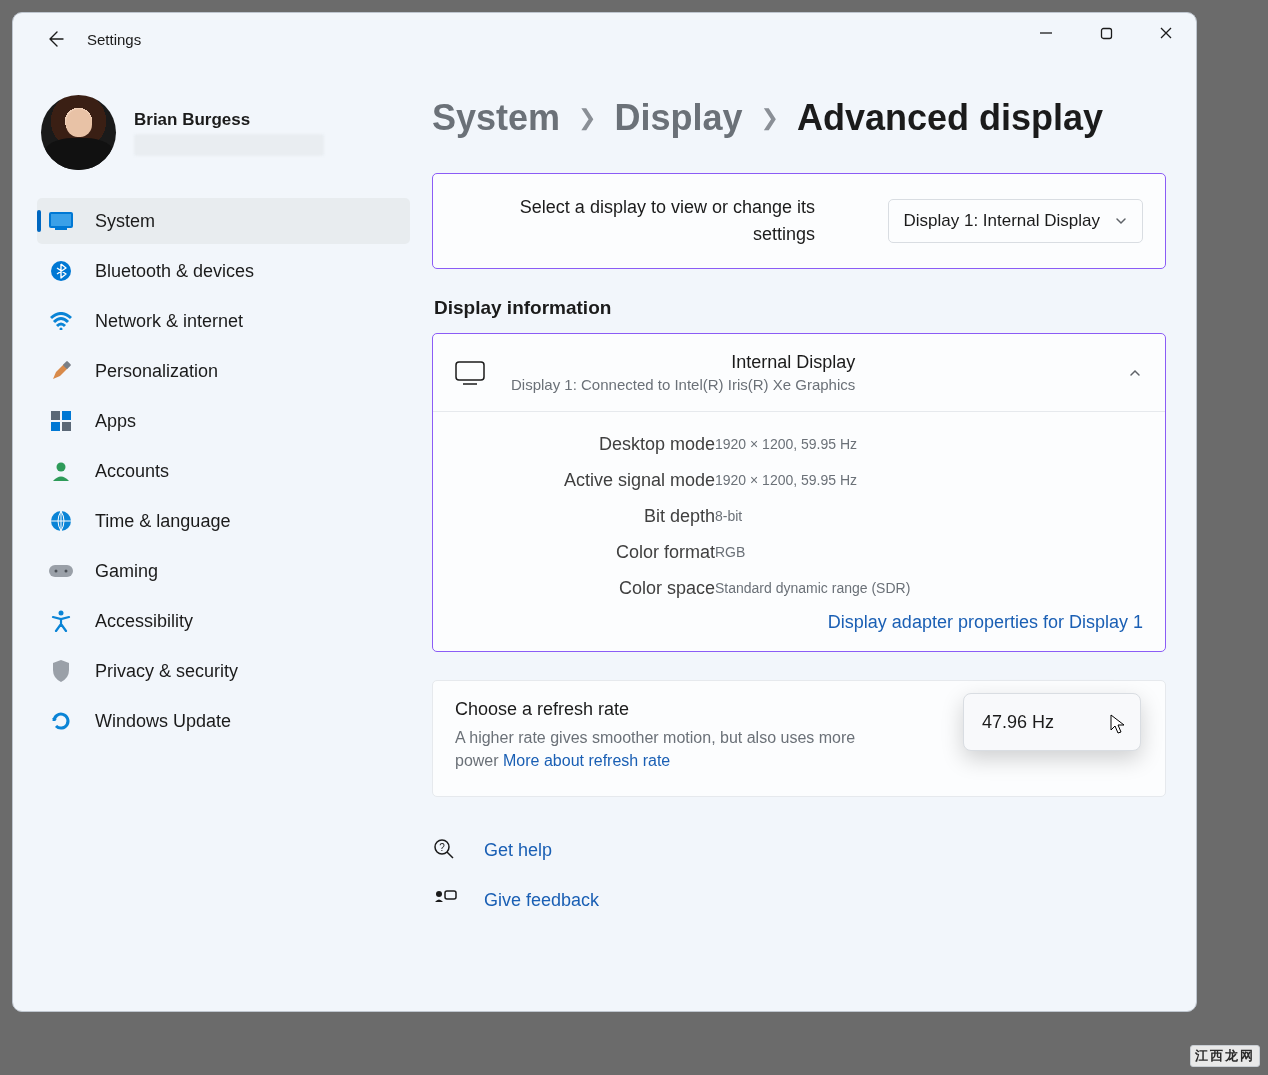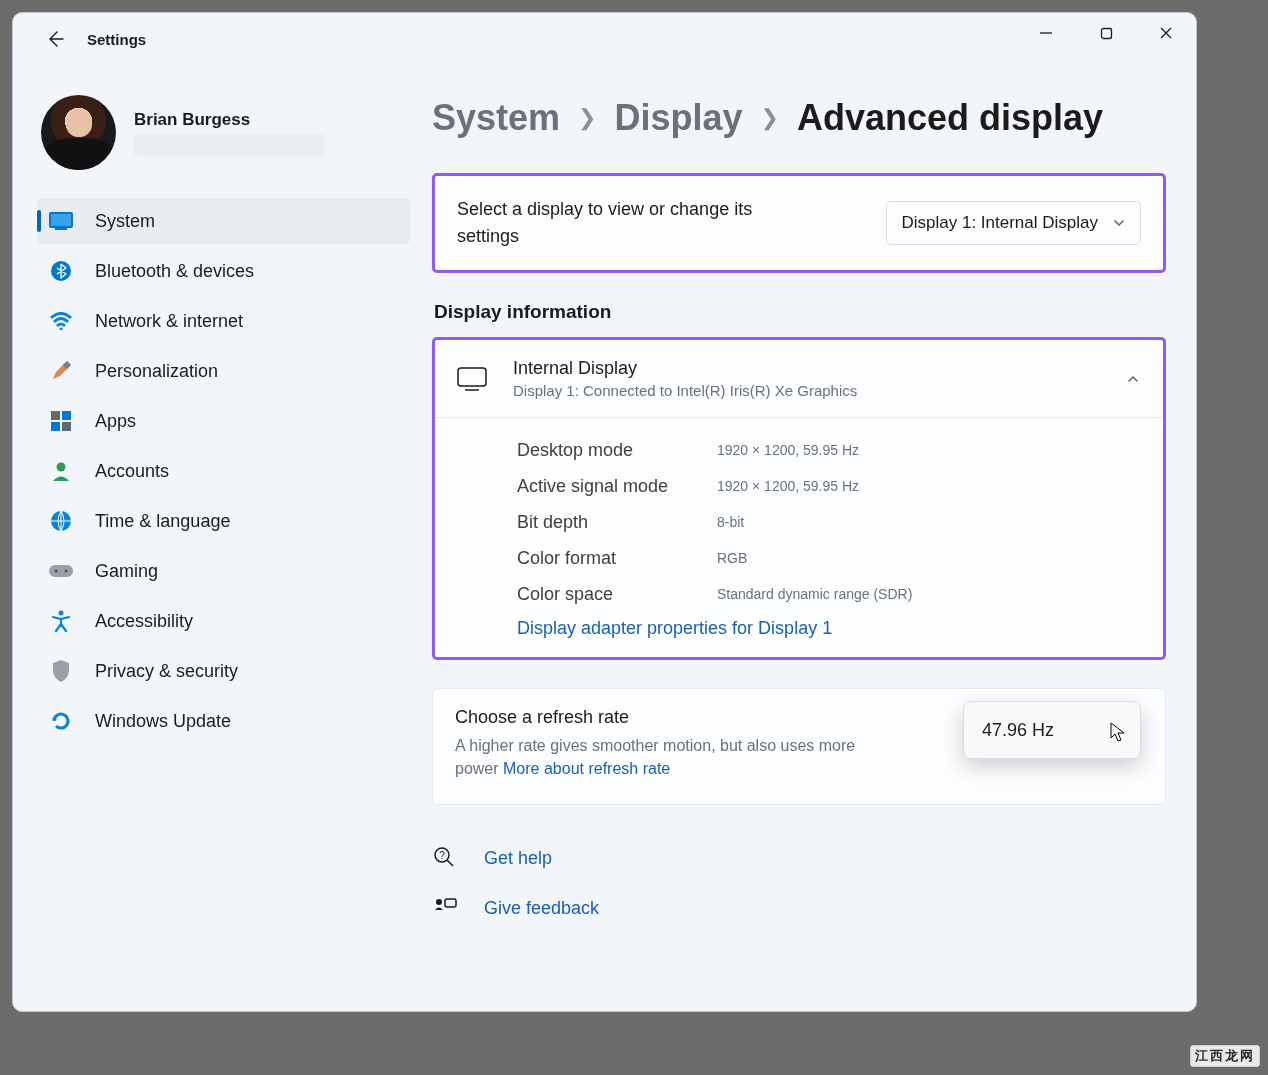--- a/index.html
+++ b/index.html
@@ -4,21 +4,21 @@
 <style>
   * { box-sizing: border-box; margin: 0; padding: 0; font-family: "Segoe UI", -apple-system, sans-serif; }
   body { background: #6b6b6b; width: 1268px; height: 1075px; overflow: hidden; }
   .window {
     position: absolute; left: 12px; top: 12px; width: 1185px; height: 1000px;
     background: #f2f6fb; border-radius: 10px; border: 1px solid #bfc6cf;
     display: flex; flex-direction: column;
   }
   .titlebar { height: 52px; display: flex; align-items: center; position: relative; }
   .back-btn { width: 40px; height: 40px; margin-left: 22px; display:flex; align-items:center; justify-content:center; border-radius:4px; }
-  .app-title { font-size: 15px; color:#1b1b1b; margin-left: 12px; font-weight: bold; }
+  .app-title { font-size: 15px; color:#1b1b1b; margin-left: 12px; }
   .caption { position:absolute; right:0; top:0; display:flex; }
   .caption-btn { width:60px; height:40px; display:flex; align-items:center; justify-content:center; }
   .body { display:flex; flex:1; }
   .sidebar { width: 415px; padding: 30px 18px 0 24px; display:flex; flex-direction:column; }
   .user-row { display:flex; align-items:center; gap:18px; margin-bottom:28px; margin-left:4px; }
   .avatar { width:75px; height:75px; border-radius:50%; background: radial-gradient(circle at 50% 35%, #f0d0b8 0 22%, #3a1f14 22% 45%, #1a1a1a 45% 100%); position:relative; overflow:hidden; }
   .avatar::before { content:""; position:absolute; left:50%; top:14px; transform:translateX(-50%); width:26px; height:28px; background:#e8c2a6; border-radius:50% 50% 45% 45%; }
   .avatar::after { content:""; position:absolute; left:50%; bottom:-6px; transform:translateX(-50%); width:70px; height:38px; background:#111; border-radius:40% 40% 0 0; }
   .username { font-size:17px; font-weight:600; color:#1b1b1b; }
   .user-sub { width:190px; height:22px; background:#e9edf1; border-radius:3px; margin-top:4px; filter:blur(1px); }
@@ -29,21 +29,21 @@
   .nav-item { display:flex; align-items:center; height:46px; border-radius:5px; padding:0 12px; gap:22px; cursor:pointer; position:relative; }
   .nav-item.active { background:#e8ecef; }
   .nav-item.active::before { content:""; position:absolute; left:0; top:12px; bottom:12px; width:4px; background:#0067c0; border-radius:3px; }
   .nav-icon { width:24px; height:24px; display:flex; align-items:center; justify-content:center; }
   .nav-label { font-size:18px; color:#1b1b1b; }
   .main { flex:1; padding: 10px 30px 0 4px; position:relative; }
   .breadcrumb { display:flex; align-items:center; gap:18px; margin: 22px 0 34px 0; }
   .bc-link { font-size:36px; font-weight:600; color:#6b7178; cursor:pointer; }
   .bc-sep { font-size:22px; color:#8a8f96; }
   .bc-current { font-size:36px; font-weight:600; color:#1b1b1b; }
-  .card { background:#fcfdfe; border:3px solid #8b5cf6; border-radius:5px; margin-bottom:28px; }
+  .card { background:#fcfdfe; border:1px solid #8b5cf6; border-radius:5px; margin-bottom:28px;text-align:right; }
   .select-row { display:flex; align-items:center; justify-content:space-between; padding:20px 22px; }
   .select-text { font-size:18px; color:#1b1b1b; max-width:360px; line-height:1.5; }
   .dropdown { border:1px solid #d9dde2; background:#fcfdfe; border-radius:5px; height:44px; padding:0 14px; display:flex; align-items:center; gap:14px; cursor:pointer; }
   .dropdown-label { font-size:17px; color:#1b1b1b; }
   .section-title { font-size:19px; font-weight:600; color:#1b1b1b; margin:0 0 14px 2px; }
   .disp-header { display:flex; align-items:center; padding:18px 22px; gap:26px; cursor:pointer; }
   .disp-title { font-size:18px; color:#1b1b1b; }
   .disp-sub { font-size:15px; color:#6b7178; margin-top:3px; }
   .disp-header .chev { margin-left:auto; }
   .disp-details { border-top:1px solid #e6e9ed; padding:14px 22px 18px 82px; }

